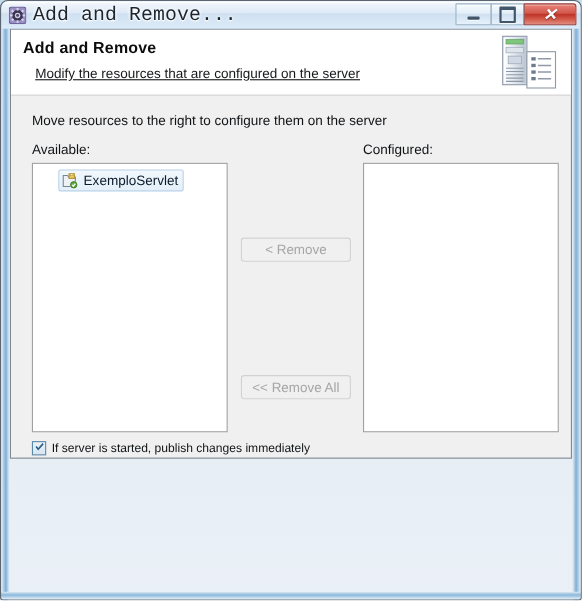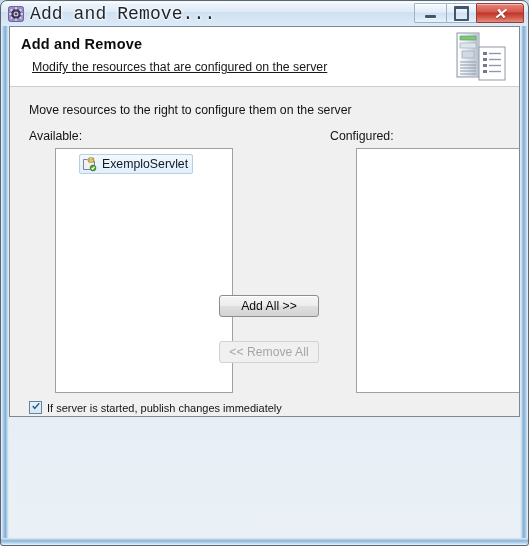--- a/index.html
+++ b/index.html
@@ -195,21 +195,20 @@
   }
   .lbl-available{ left:19px; top:42px; }
   .lbl-configured{ left:320px; top:42px; }
 
   .listbox{
     position:absolute;
     box-sizing:border-box;
     background:#ffffff;
     border:1px solid #a0a0a0;
     overflow:hidden;
-    margin-left:26px;
   }
   #list-available{
     left:19px; top:61px;
     width:178px; height:245px;
   }
   #list-configured{
     left:320px; top:61px;
     width:178px; height:245px;
   }
 
@@ -420,21 +419,21 @@
               <circle cx="11" cy="12" r="2.9" fill="#5aa93f" stroke="#35721f" stroke-width="0.8"></circle>
               <path d="M9.6 12.1 L10.6 13.2 L12.5 10.9" fill="none" stroke="#ffffff" stroke-width="1.2"></path>
             </svg>
           </span>
           <span class="ti-label">ExemploServlet</span>
         </div>
       </div>
 
       <div class="listbox" id="list-configured"></div>
 
-      <div class="mid-btn" id="btn-add-all">Add All &gt;&gt;</div>
+      <div class="mid-btn disabled" id="btn-remove">&lt; Remove</div>
       <div class="mid-btn disabled" id="btn-remove-all">&lt;&lt; Remove All</div>
 
       <div class="cb-row">
         <span class="cb-box">
           <svg class="tick" viewBox="0 0 10 10">
             <path d="M1 5 L3.4 8 L9 1.6" fill="none" stroke="#2a5b86" stroke-width="1.8"></path>
           </svg>
         </span>
         <span class="cb-label">If server is started, publish changes immediately</span>
       </div>

